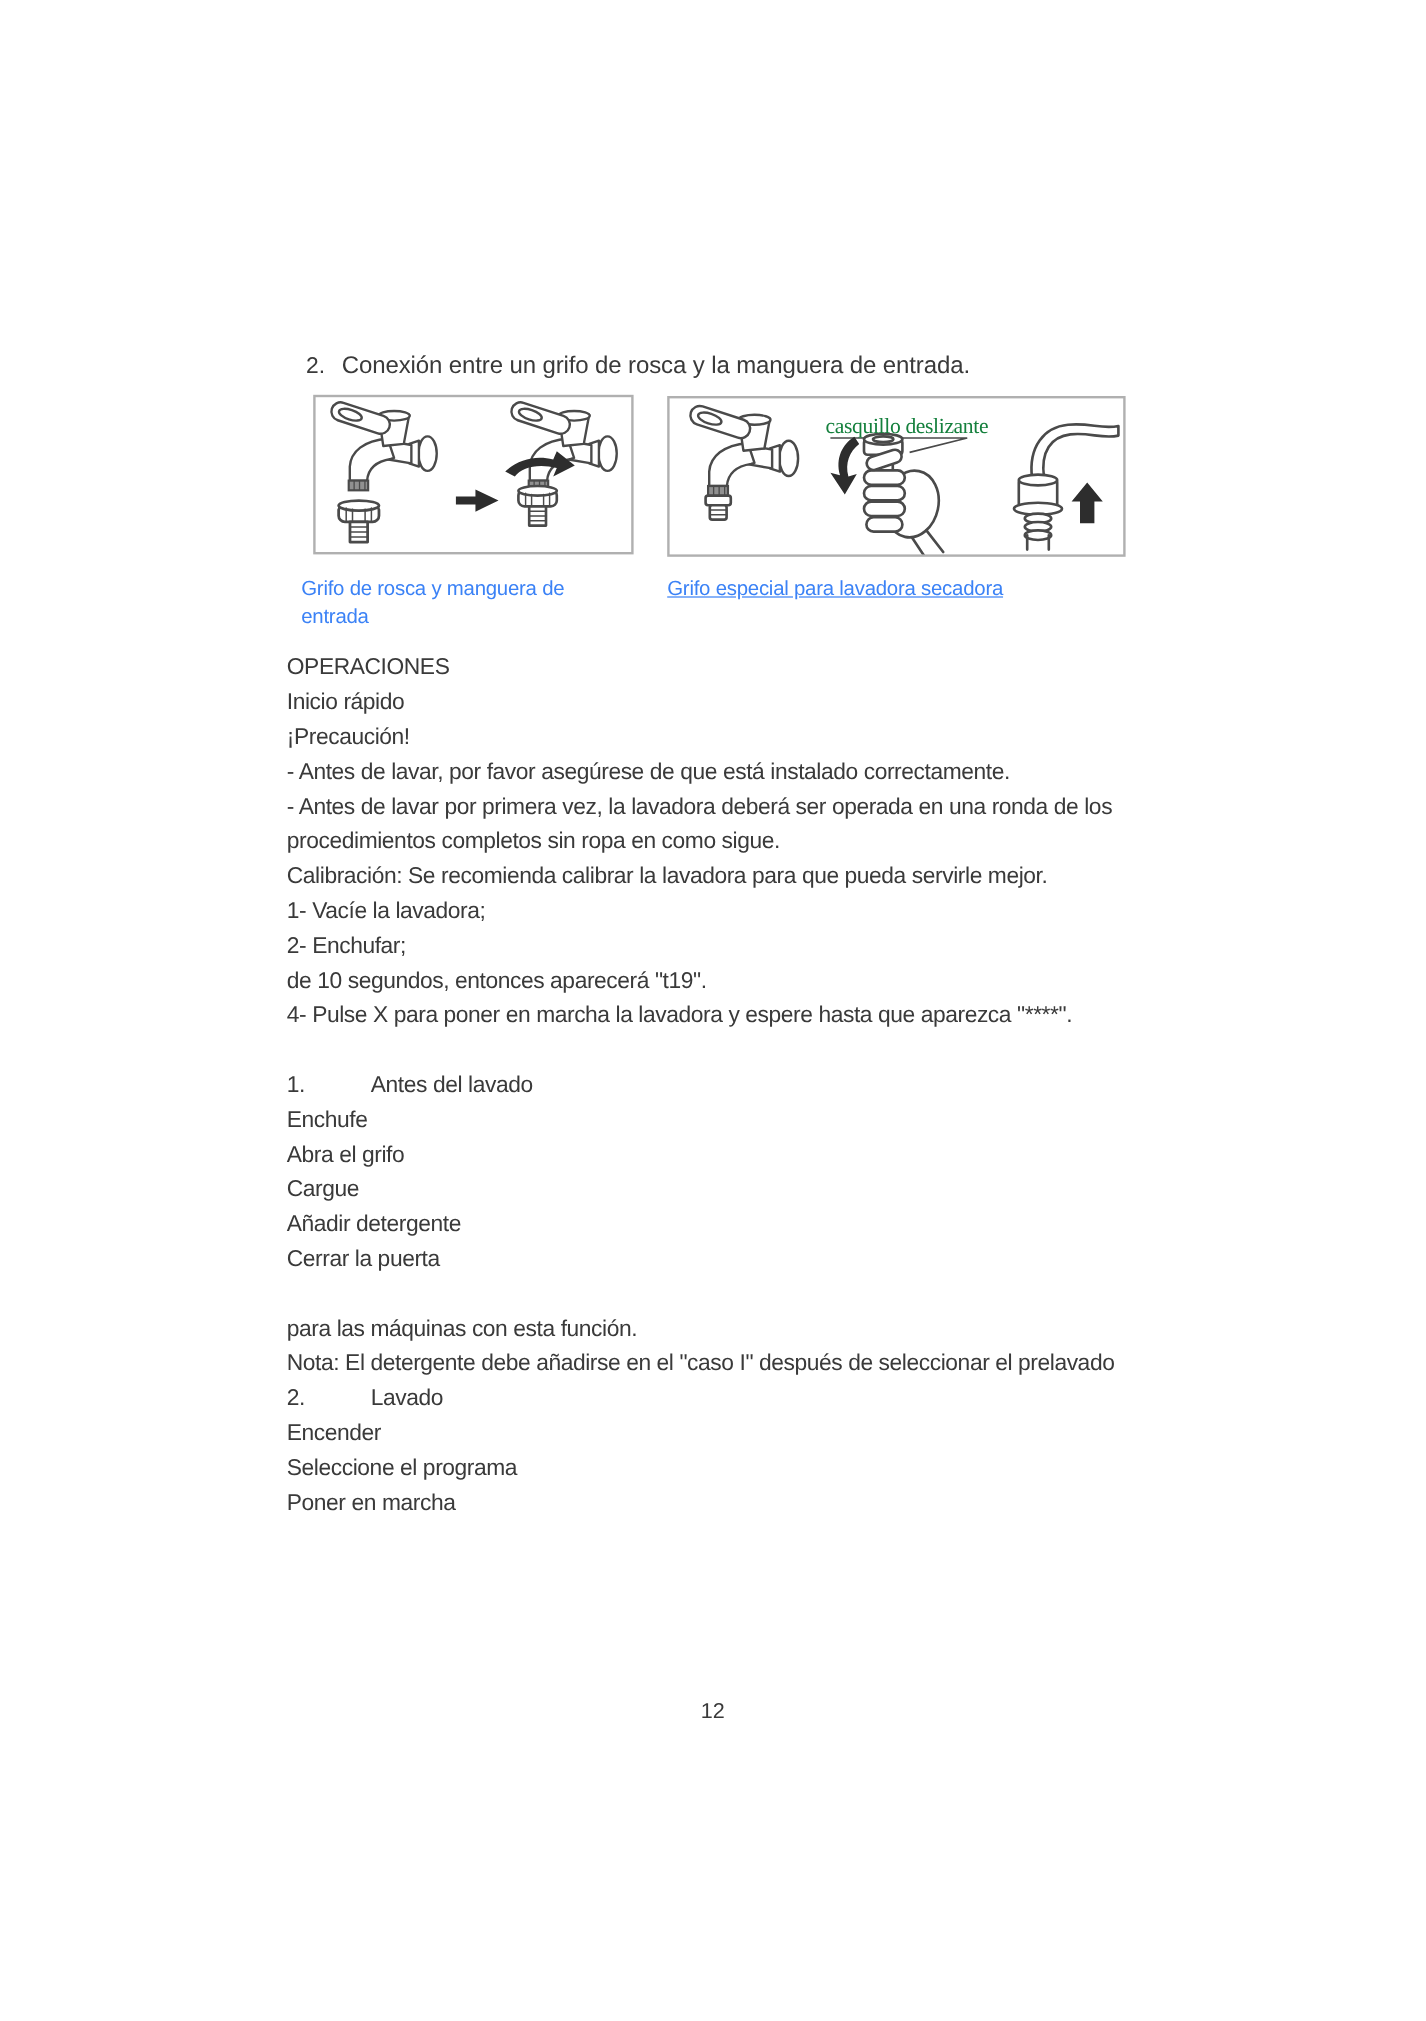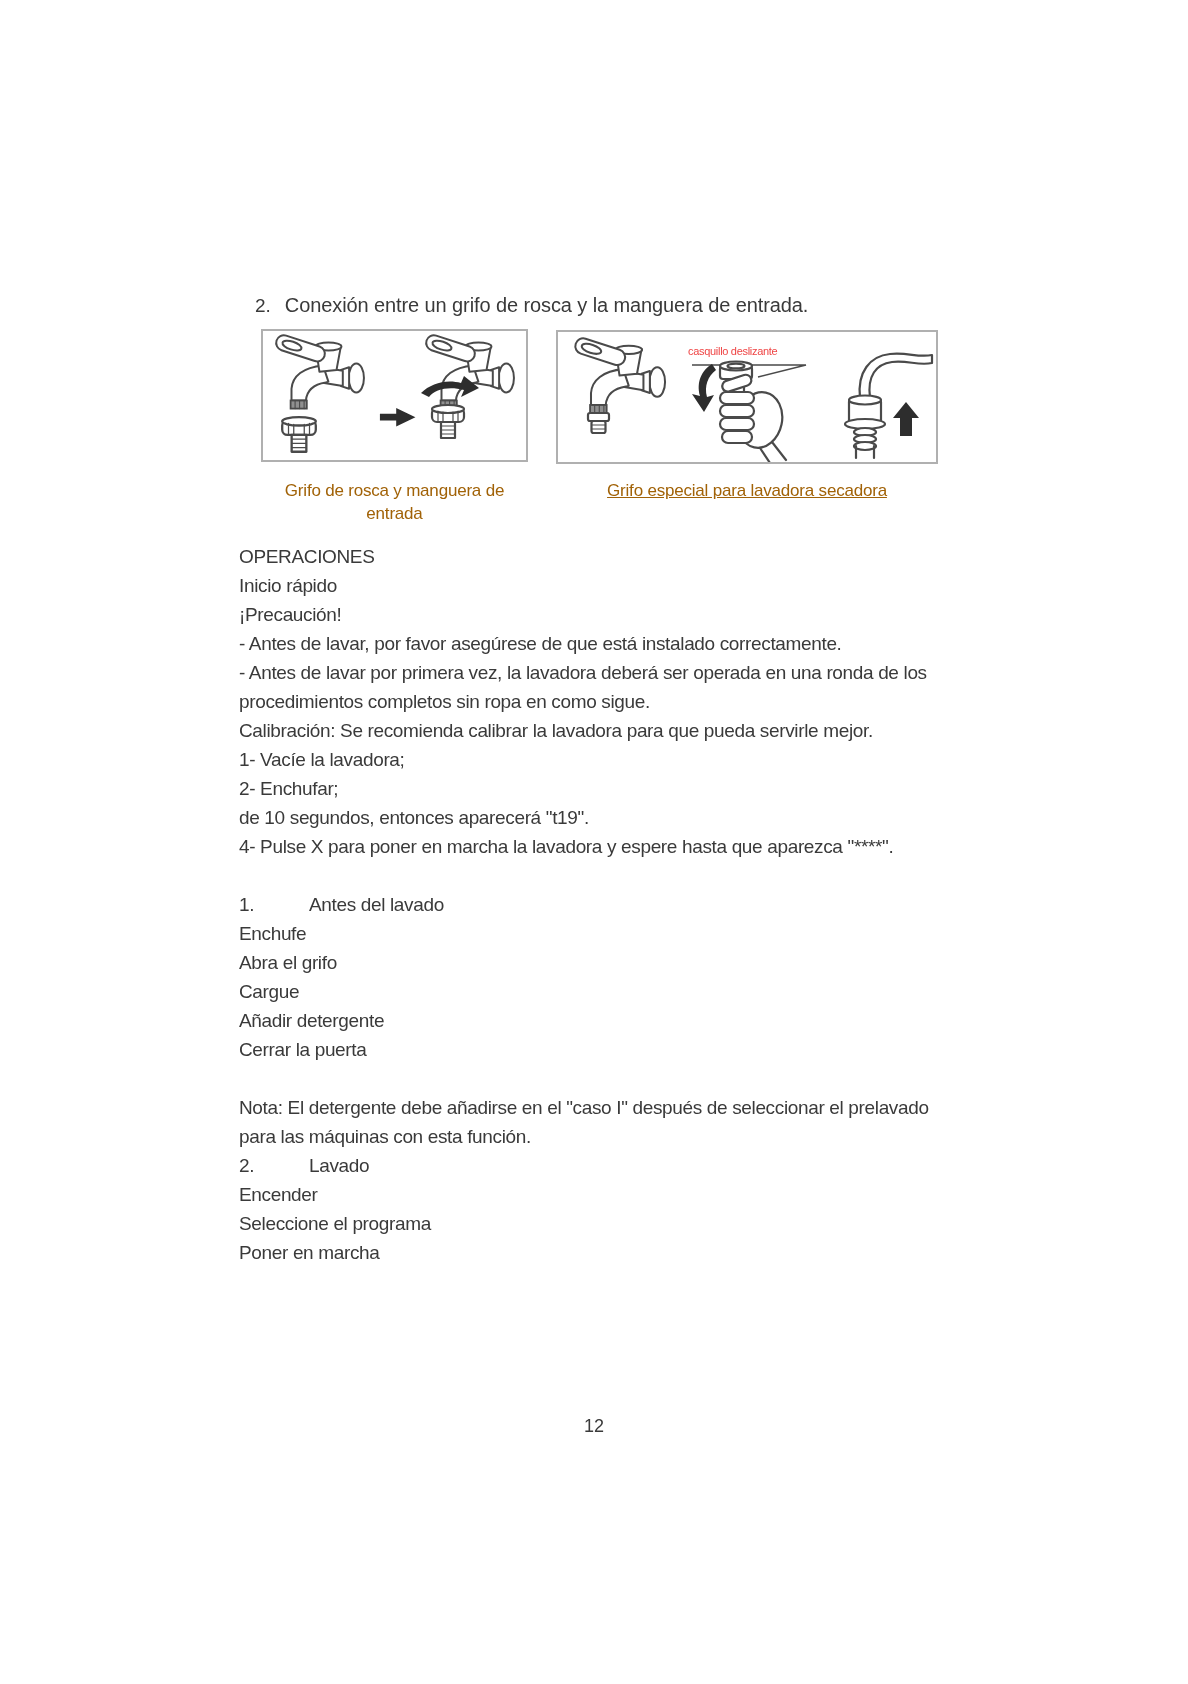--- a/index.html
+++ b/index.html
@@ -10,25 +10,25 @@
   
   .sec-head { position:absolute; left:255px; top:294px; display:flex; align-items:baseline; gap:14px; white-space:nowrap; }
   .sec-num  { font-size:19px; color:#3a3a3a; }
   .sec-title{ font-size:20px; color:#3a3a3a; letter-spacing:-0.1px; }
   
   .figbox { position:absolute; border:2px solid #b0b0b0; background:#fff; box-sizing:border-box; }
   #fig1 { left:261px; top:329px; width:267px; height:133px; }
   #fig2 { left:556px; top:330px; width:382px; height:134px; }
   .figbox svg { display:block; }
   .annotation {
-    position:absolute; left:130px; top:13px; font-size:11px; letter-spacing:-0.3px;
-    color:#ef4444; white-space:nowrap;
+    position:absolute; left:130px; top:13px; font-size:18px; letter-spacing:-0.3px;
+    color:#15803d; white-space:nowrap;font-family:Liberation Serif, serif;
   }
   .caption {
-    position:absolute; text-align:center; font-size:17px; line-height:23px; color:#a16207; letter-spacing:-0.2px;
+    position:absolute; text-align:left; font-size:17px; line-height:23px; color:#3b82f6; letter-spacing:-0.2px;
   }
   #cap1 { left:251px; top:479px; width:287px; }
   #cap2 { left:556px; top:479px; width:382px;text-decoration:underline; }
   
   .bodytext { position:absolute; left:239px; top:542px; width:945px; }
   .ln { height:29px; line-height:29px; font-size:19px; letter-spacing:-0.35px; white-space:pre; color:#3a3a3a; }
   .hnum { display:inline-block; width:70px; }
   
   .pagenum { position:absolute; left:0; top:1400px; width:100%; text-align:center; font-size:18px; color:#3a3a3a;margin-top:16px; }
   .ink { stroke:#4a4a4a; fill:#ffffff; stroke-width:2.2; stroke-linejoin:round; stroke-linecap:round; }
@@ -151,22 +151,22 @@
     <div class="ln">de 10 segundos, entonces aparecerá "t19".</div>
     <div class="ln">4- Pulse X para poner en marcha la lavadora y espere hasta que aparezca "****".</div>
     <div class="ln"></div>
     <div class="ln"><span class="hnum">1.</span><span>Antes del lavado</span></div>
     <div class="ln">Enchufe</div>
     <div class="ln">Abra el grifo</div>
     <div class="ln">Cargue</div>
     <div class="ln">Añadir detergente</div>
     <div class="ln">Cerrar la puerta</div>
     <div class="ln"></div>
+    <div class="ln">para las máquinas con esta función.</div>
     <div class="ln">Nota: El detergente debe añadirse en el "caso I" después de seleccionar el prelavado</div>
-    <div class="ln">para las máquinas con esta función.</div>
     <div class="ln"><span class="hnum">2.</span><span>Lavado</span></div>
     <div class="ln">Encender</div>
     <div class="ln">Seleccione el programa</div>
     <div class="ln">Poner en marcha</div>
   </div>
 
   <div class="pagenum">12</div>
 
 </div>
 

